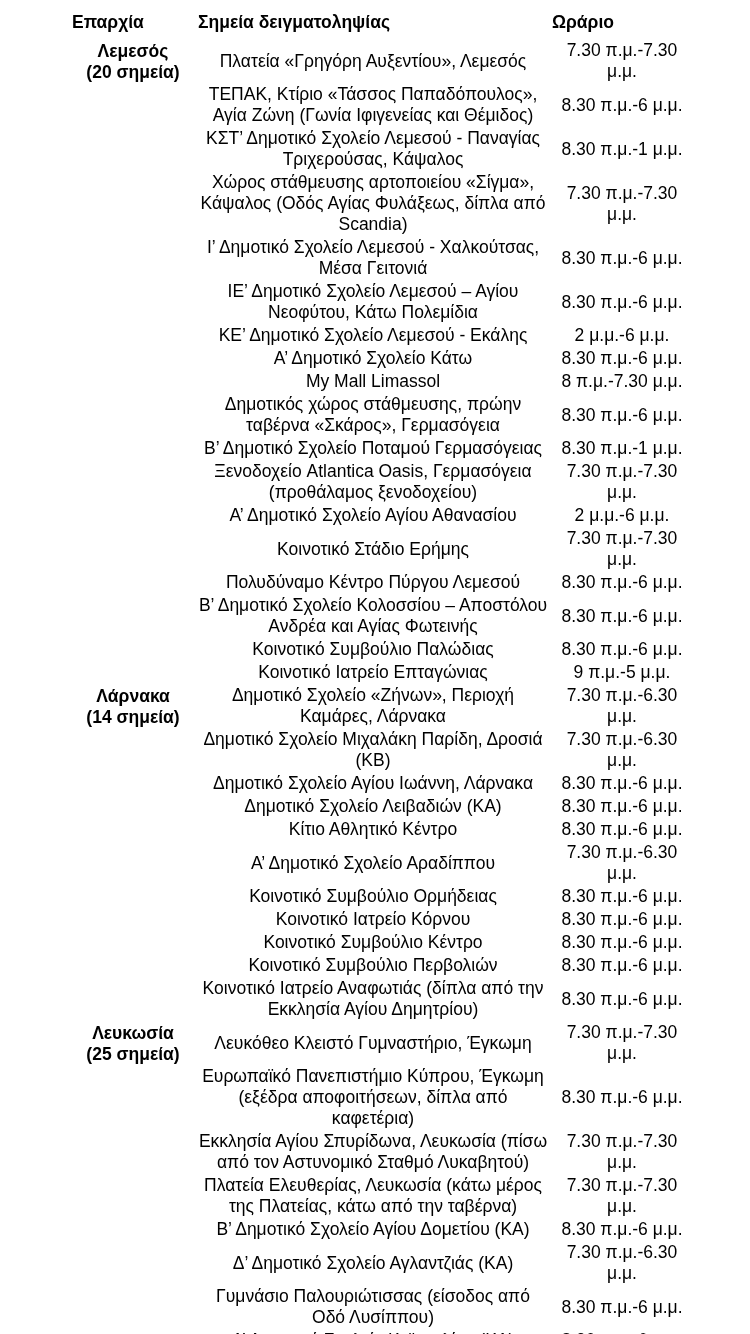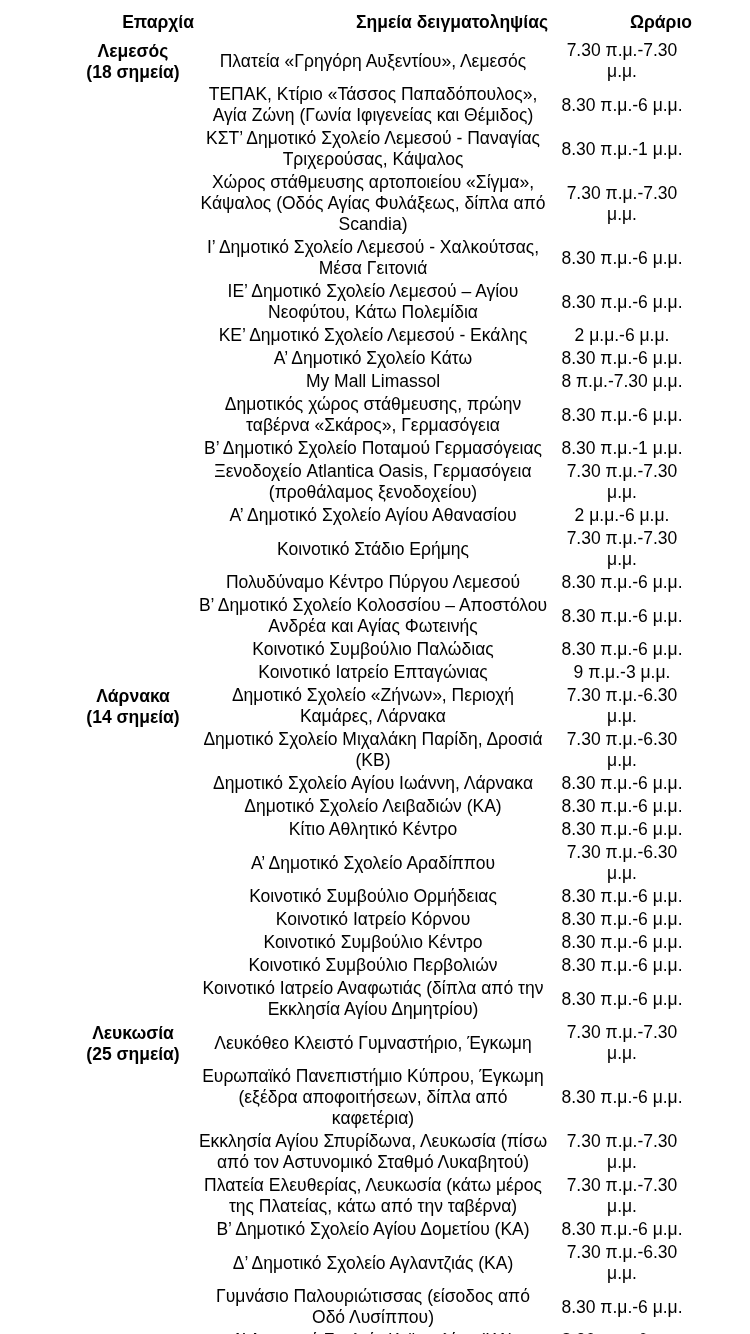--- a/index.html
+++ b/index.html
@@ -23,21 +23,21 @@
     border-collapse: collapse;
     table-layout: fixed;
     margin-left: 70px;
     width: 624px;
   }
   col.c1 { width: 126px; }
   col.c2 { width: 354px; }
   col.c3 { width: 144px; }
   th {
     font-weight: bold;
-    text-align: right;
+    text-align: left;
     vertical-align: top;
     padding: 0 2px 6px 2px;
   }
   td {
     text-align: center;
     padding: 1px 2px;
   }
   td.province-cell {
     font-weight: bold;
     vertical-align: top;
@@ -61,21 +61,21 @@
       <tr>
         <th>Επαρχία</th>
         <th>Σημεία δειγματοληψίας</th>
         <th>Ωράριο</th>
       </tr>
     </thead>
     <tbody id="table-body">
         <tr>
           <td class="province-cell" rowspan="18">
             <div>Λεμεσός</div>
-            <div>(18 σημεία)</div>
+            <div>(20 σημεία)</div>
           </td>
           <td class="point-cell">Πλατεία «Γρηγόρη Αυξεντίου», Λεμεσός</td>
           <td class="hours-cell">7.30 π.μ.-7.30 μ.μ.</td>
         </tr>
         <tr>
           <td class="point-cell">ΤΕΠΑΚ, Κτίριο «Τάσσος Παπαδόπουλος», Αγία Ζώνη (Γωνία Ιφιγενείας και Θέμιδος)</td>
           <td class="hours-cell">8.30 π.μ.-6 μ.μ.</td>
         </tr>
         <tr>
           <td class="point-cell">ΚΣΤ’ Δημοτικό Σχολείο Λεμεσού - Παναγίας Τριχερούσας, Κάψαλος</td>
@@ -132,21 +132,21 @@
         <tr>
           <td class="point-cell">Β’ Δημοτικό Σχολείο Κολοσσίου – Αποστόλου Ανδρέα και Αγίας Φωτεινής</td>
           <td class="hours-cell">8.30 π.μ.-6 μ.μ.</td>
         </tr>
         <tr>
           <td class="point-cell">Κοινοτικό Συμβούλιο Παλώδιας</td>
           <td class="hours-cell">8.30 π.μ.-6 μ.μ.</td>
         </tr>
         <tr>
           <td class="point-cell">Κοινοτικό Ιατρείο Επταγώνιας</td>
-          <td class="hours-cell">9 π.μ.-3 μ.μ.</td>
+          <td class="hours-cell">9 π.μ.-5 μ.μ.</td>
         </tr>
         <tr>
           <td class="province-cell" rowspan="11">
             <div>Λάρνακα</div>
             <div>(14 σημεία)</div>
           </td>
           <td class="point-cell">Δημοτικό Σχολείο «Ζήνων», Περιοχή Καμάρες, Λάρνακα</td>
           <td class="hours-cell">7.30 π.μ.-6.30 μ.μ.</td>
         </tr>
         <tr>

